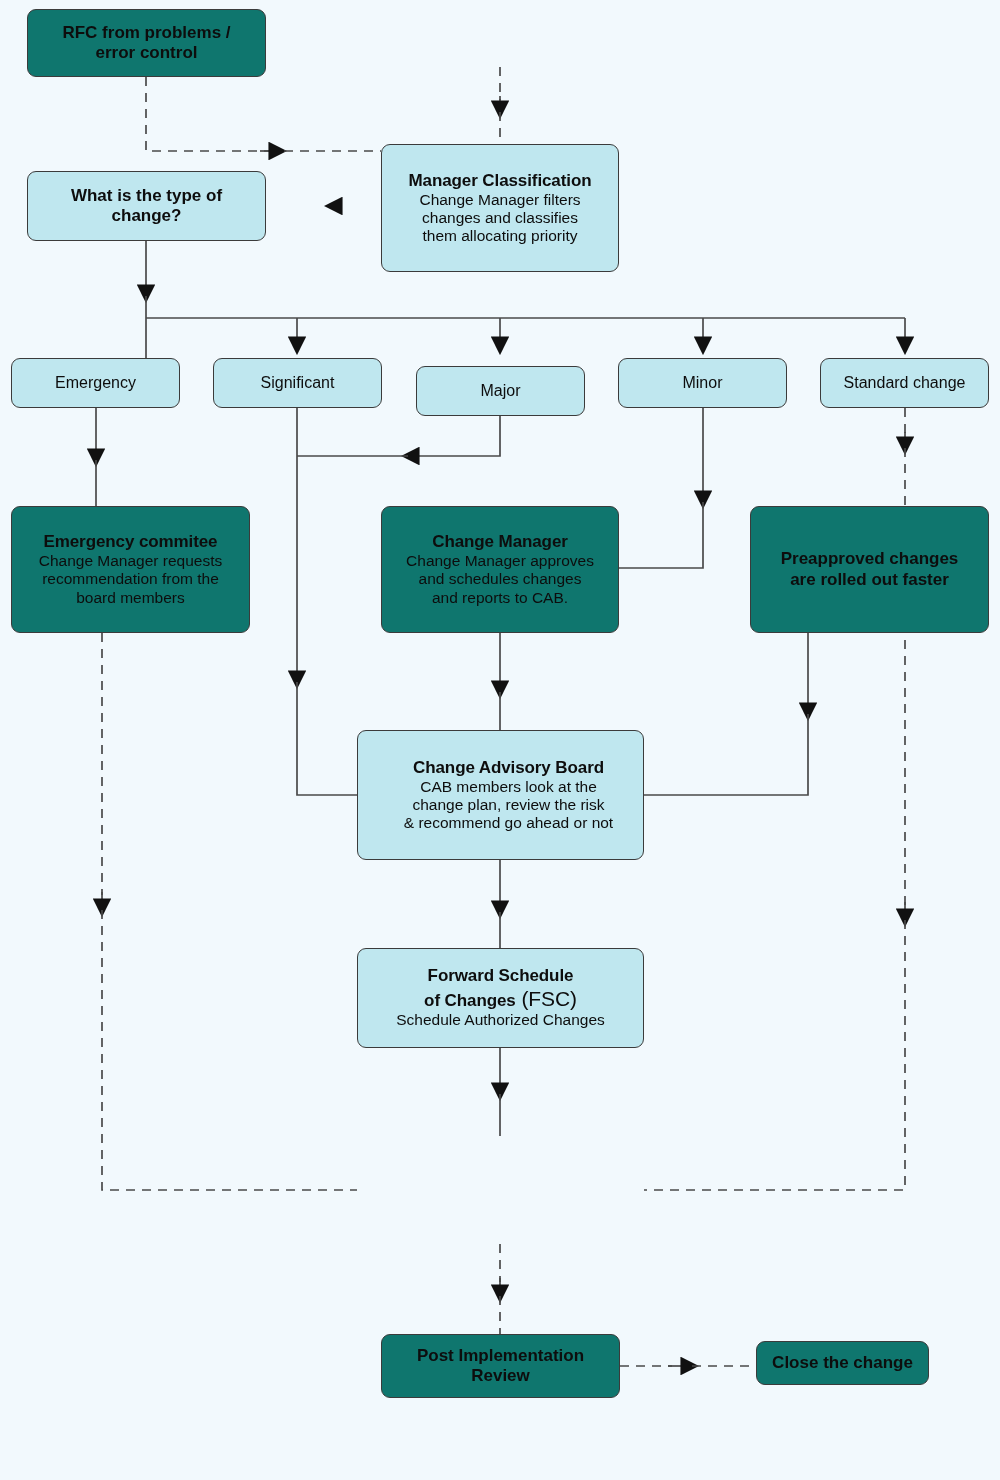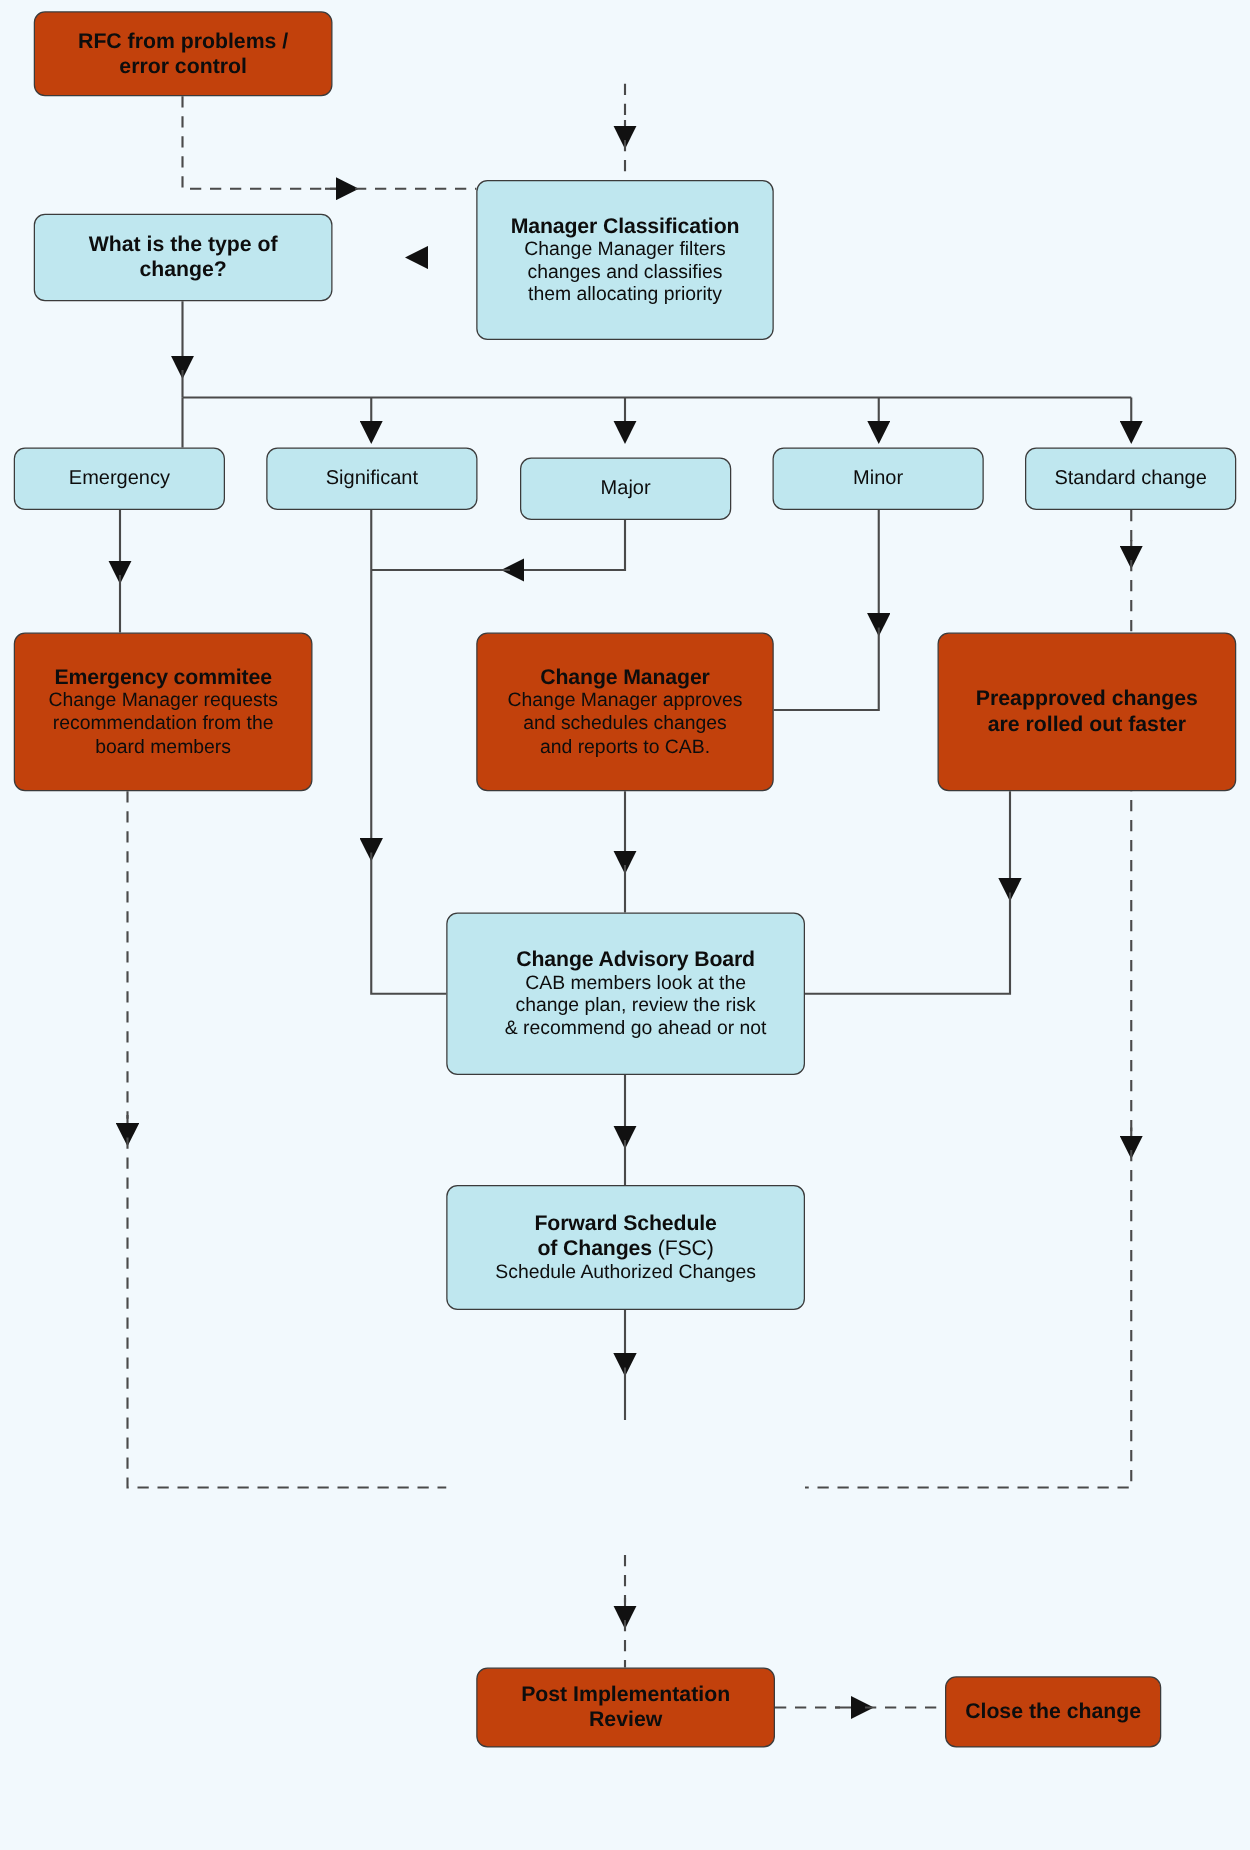--- a/index.html
+++ b/index.html
@@ -17,28 +17,28 @@
     box-sizing:border-box;
     border:1.6px solid #3b3b3b;
     border-radius:9px;
     display:flex;flex-direction:column;
     align-items:center;justify-content:center;
     text-align:center;
     color:#0d0d0d;
     padding:4px 8px;
     line-height:1.18;
   }
-  .yellow{background:#c2410c;}
+  .yellow{background:#0f766e;}
   .blue{background:#bfe7ef;}
 
   .t-title{font-weight:bold;font-size:17px;letter-spacing:-0.1px;}
   .t-sub{font-size:15.5px;font-weight:normal;}
   .t-plain{font-weight:bold;font-size:17px;}
   .t-branch{font-weight:normal;font-size:16px;}
-  .t-fsc-note{font-weight:normal;font-size:17px;}
+  .t-fsc-note{font-weight:normal;font-size:21px;}
   .nowrap{white-space:nowrap;}
   .light{font-weight:normal;}
 </style>
 </head>
 <body>
 
 <div id="stage">
 
   <svg id="wires" viewBox="0 0 1000 1480">
     <defs>
@@ -184,17 +184,17 @@
     </div>
     <div class="t-sub">Schedule Authorized Changes</div>
   </div>
 
 
   <div class="node yellow" style="left:381px;top:1334px;width:239px;height:64px;">
     <div class="t-plain">Post Implementation</div>
     <div class="t-plain">Review</div>
   </div>
 
-  <div class="node yellow" style="left:756px;top:1341px;width:173px;height:57px;">
+  <div class="node yellow" style="left:756px;top:1341px;width:173px;height:44px;">
     <div class="t-plain nowrap">Close the change</div>
   </div>
 
 </div>
 
 </body></html>

